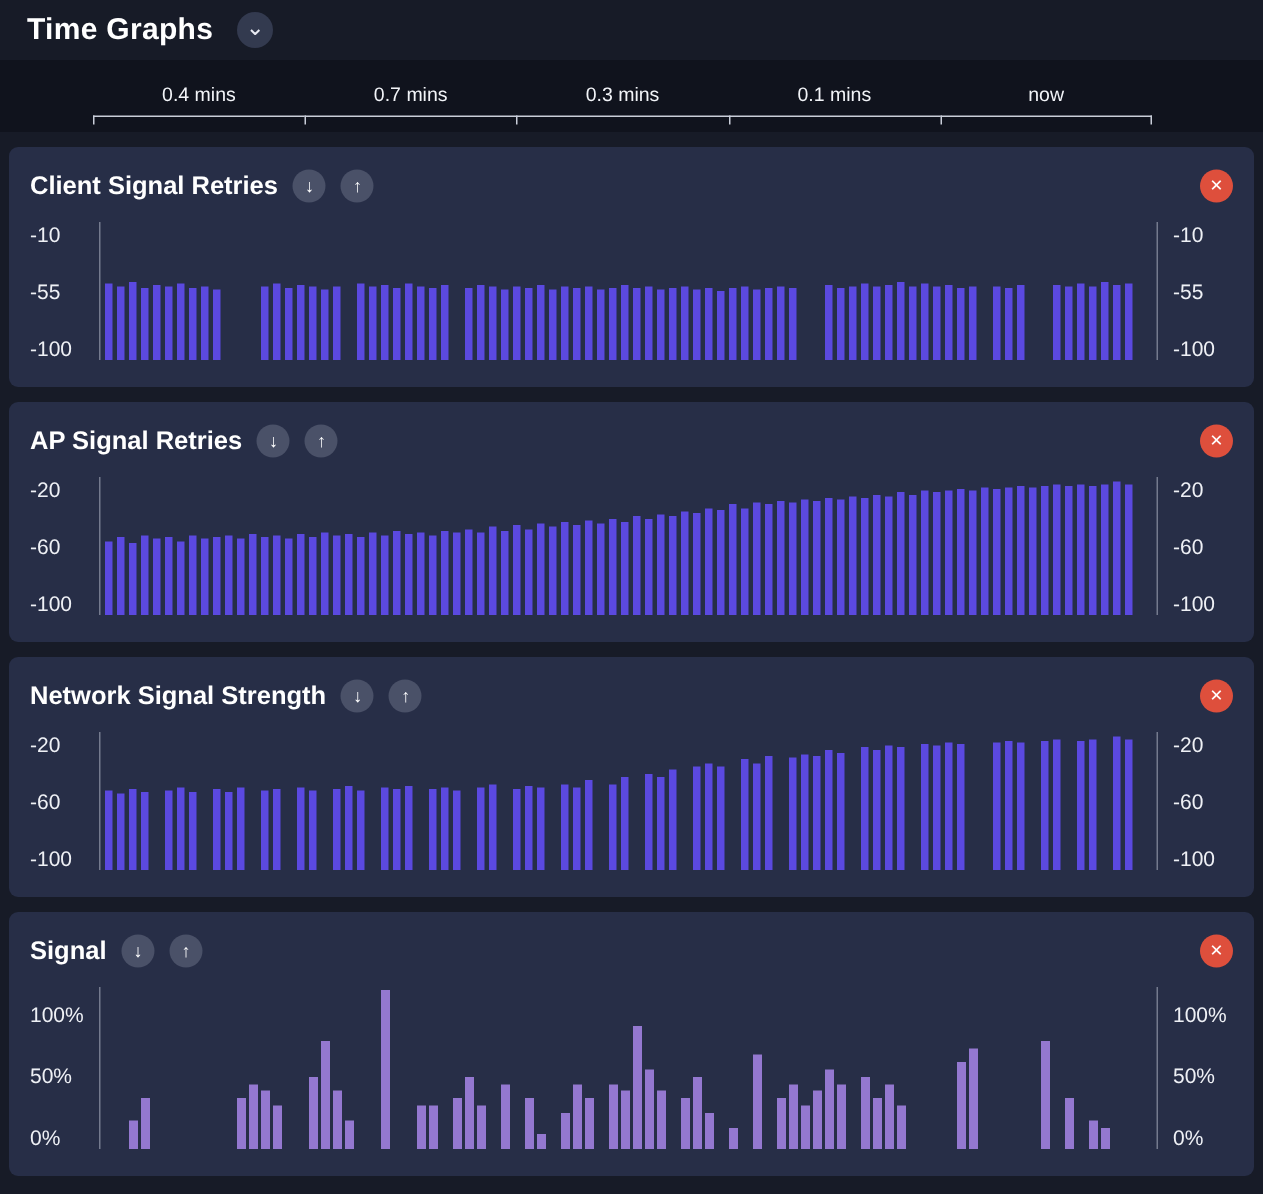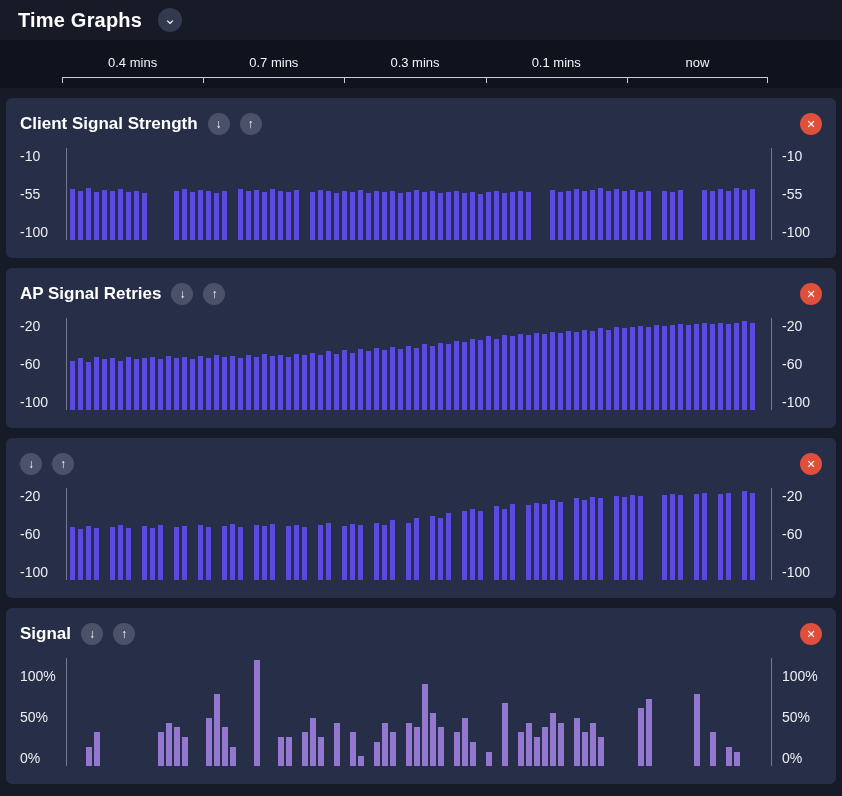--- a/index.html
+++ b/index.html
@@ -85,21 +85,21 @@
   <div class="time-cell"><span>0.7 mins</span></div>
   <div class="time-cell"><span>0.3 mins</span></div>
   <div class="time-cell"><span>0.1 mins</span></div>
   <div class="time-cell"><span>now</span></div>
 </div>
 
 <div class="panels">
 
   <section class="panel">
     <div class="panel-header">
-      <h2 class="panel-title">Client Signal Strength</h2>
+      <h2 class="panel-title">Client Signal Retries</h2>
       <button class="circle-btn">
           <span>↓</span>
         </button>
       <button class="circle-btn">
           <span>↑</span>
         </button>
       <button class="circle-btn close">
           <span>✕</span>
         </button>
     </div>
@@ -315,20 +315,21 @@
       <div class="yticks right">
         <span>-20</span>
         <span>-60</span>
         <span>-100</span>
       </div>
     </div>
   </section>
 
   <section class="panel">
     <div class="panel-header">
+      <h2 class="panel-title">Network Signal Strength</h2>
       <button class="circle-btn">
           <span>↓</span>
         </button>
       <button class="circle-btn">
           <span>↑</span>
         </button>
       <button class="circle-btn close">
           <span>✕</span>
         </button>
     </div>

